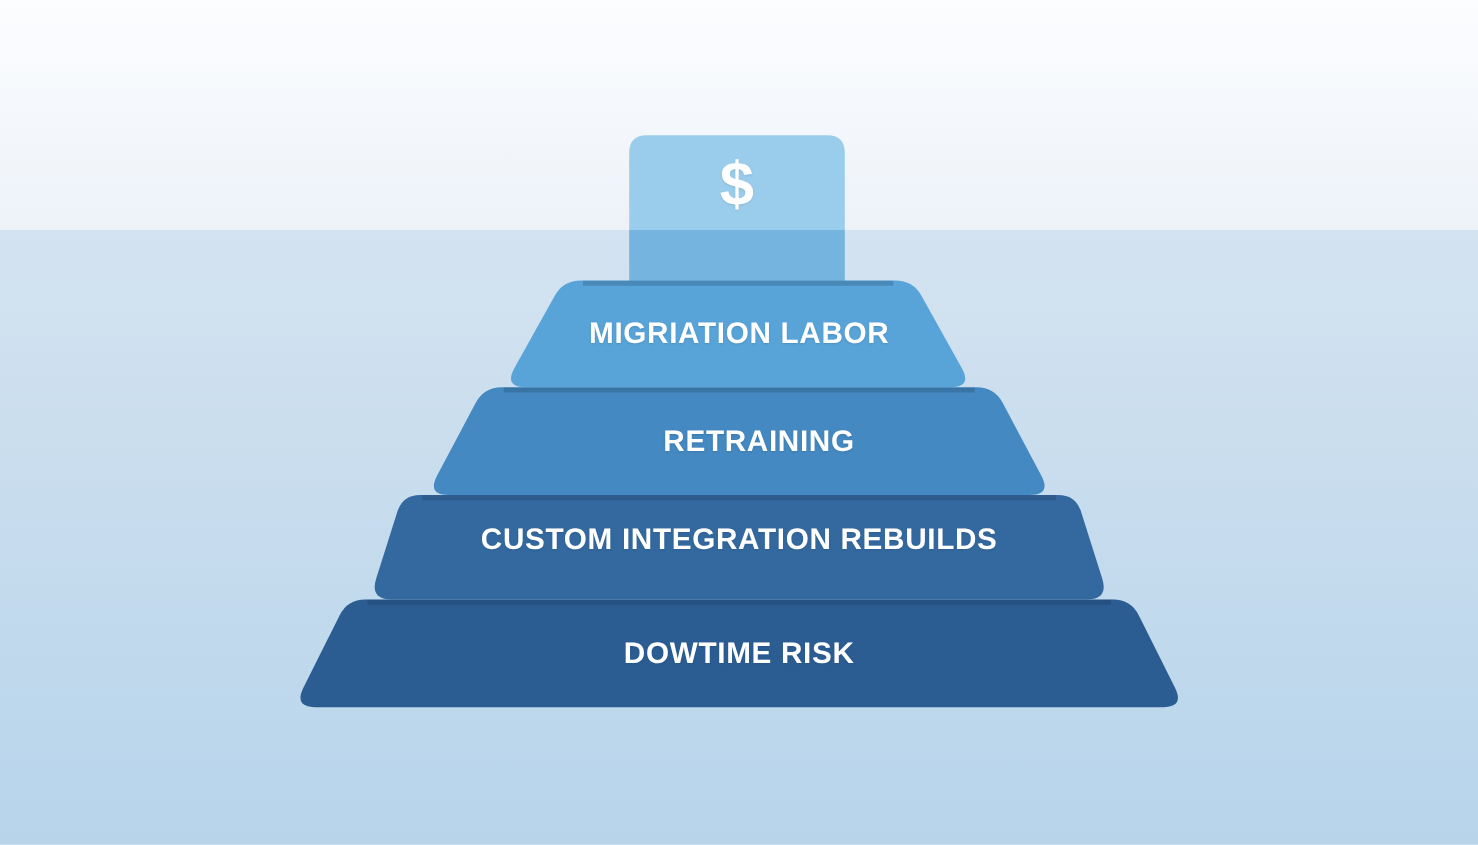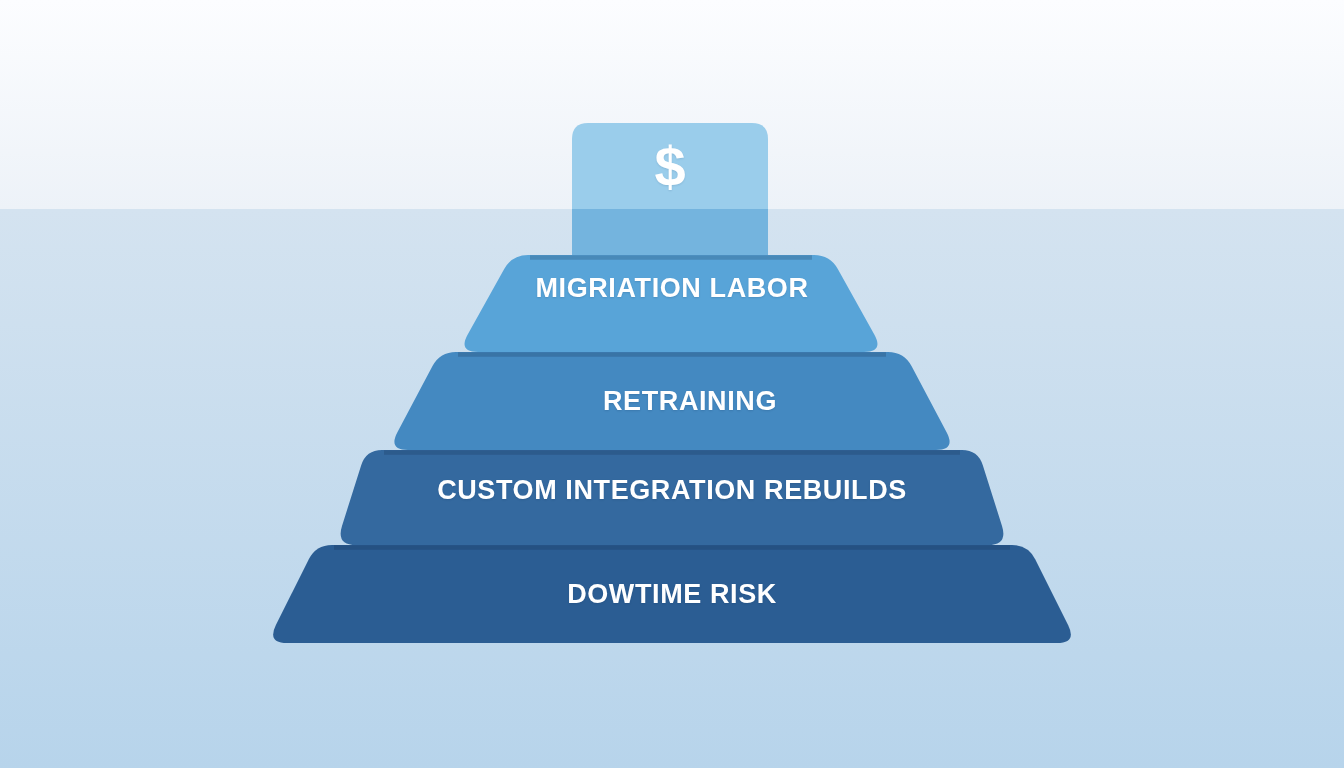--- a/index.html
+++ b/index.html
@@ -19,21 +19,21 @@
     align-items: center;
     justify-content: center;
     color: #ffffff;
     font-size: 27px;
     font-weight: 700;
     letter-spacing: 0.6px;
     text-shadow: 0 1px 2px rgba(20,50,90,0.18);
     pointer-events: none;
     white-space: nowrap;
   }
-  .lbl-2 { top: 240px; height: 97px; }
+  .lbl-2 { top: 255px; height: 97px; }
   .lbl-3 { top: 352px; height: 98px; margin-left: 18px; }
   .lbl-4 { top: 450px; height: 80px; }
   .lbl-5 { top: 545px; height: 98px; border-radius: 15px; }
   .dollar-label {
     position: absolute;
     left: 572px;
     top: 121px;
     width: 196px;
     height: 90px;
     display: flex;

